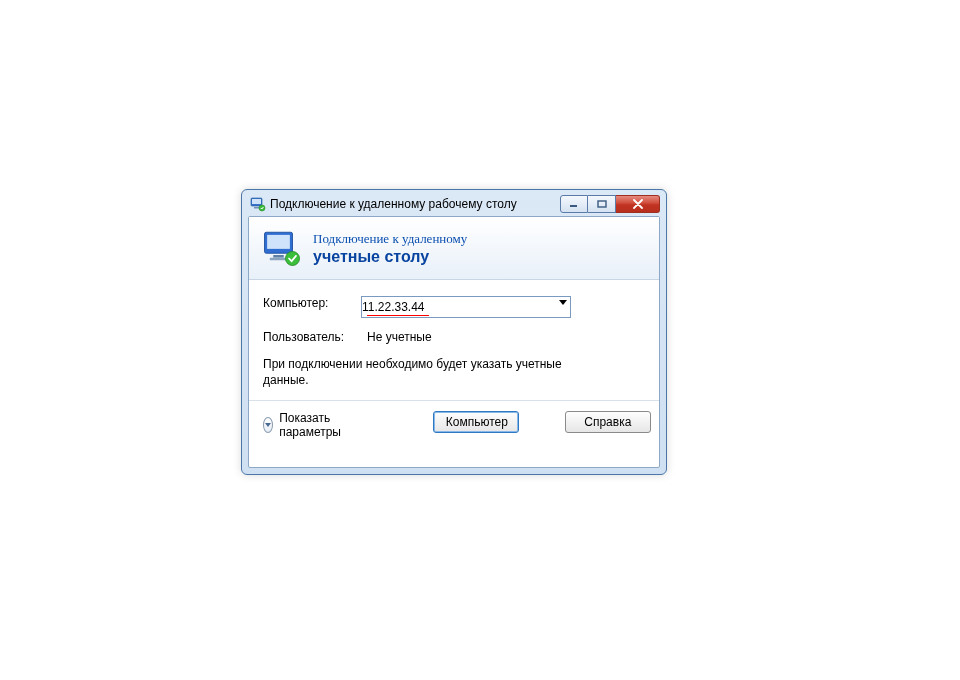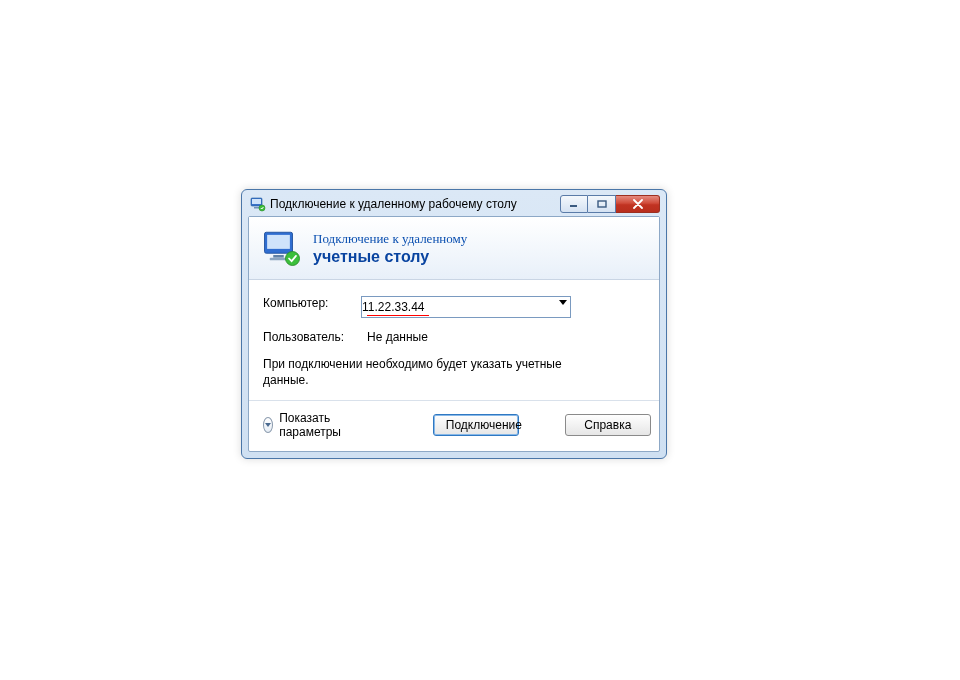--- a/index.html
+++ b/index.html
@@ -148,23 +148,23 @@
   }
   .note {
     font-size:12px;
     color:#000;
     line-height:1.35;
     margin-top:4px;
     max-width:300px;
   }
   .footer {
     border-top:1px solid #d9e1eb;
-    padding:10px 14px 12px 14px;
-    display:flex;
-    align-items:center;
+    padding:10px 14px 28px 14px;
+    display:flex;
+    align-items:flex-start;
     gap:40px;
   }
   .expand-link {
     display:flex;
     align-items:center;
     cursor:default;
     color:#000;
     font-size:12px;
   }
   .expand-link .arrow-circle {
@@ -255,30 +255,30 @@
       <div class="row">
         <div class="label">Компьютер:</div>
         <div class="computer-field">
           <input type="text" value="11.22.33.44" style="">
           <div class="dd"></div>
           <div class="underline"></div>
         </div>
       </div>
       <div class="row user-row">
         <div class="label">Пользователь:</div>
-        <div class="value">Не данные</div>
+        <div class="value">Не учетные</div>
       </div>
       <div class="note">При подключении необходимо будет указать учетные данные.</div>
     </div>
 
     <div class="footer">
       <div class="expand-link">
         <span class="arrow-circle">
             <span class="tri"></span>
           </span>
         <span>Показать параметры</span>
       </div>
       <div class="spacer"></div>
-      <button class="btn default">Подключение</button>
+      <button class="btn default">Компьютер</button>
       <button class="btn">Справка</button>
     </div>
   </div>
 </div>
 
 </body></html>

